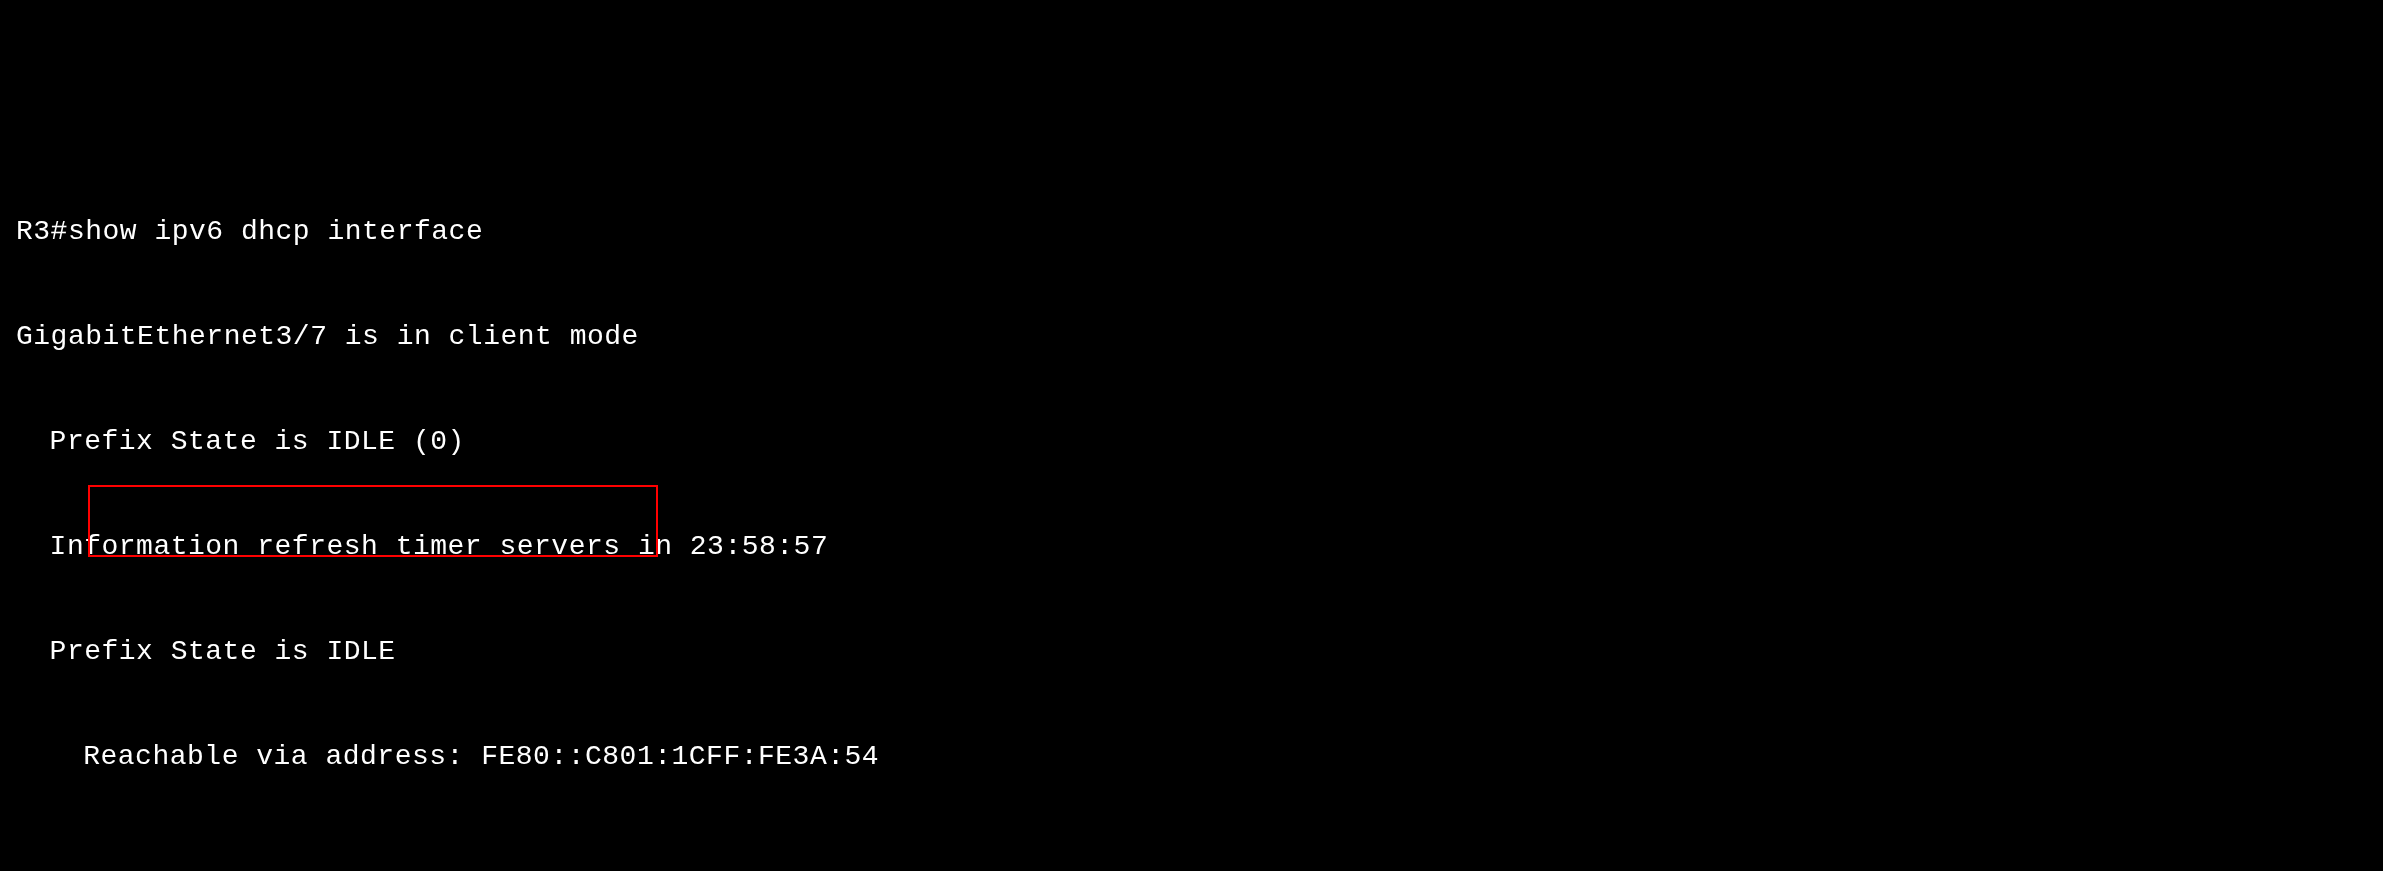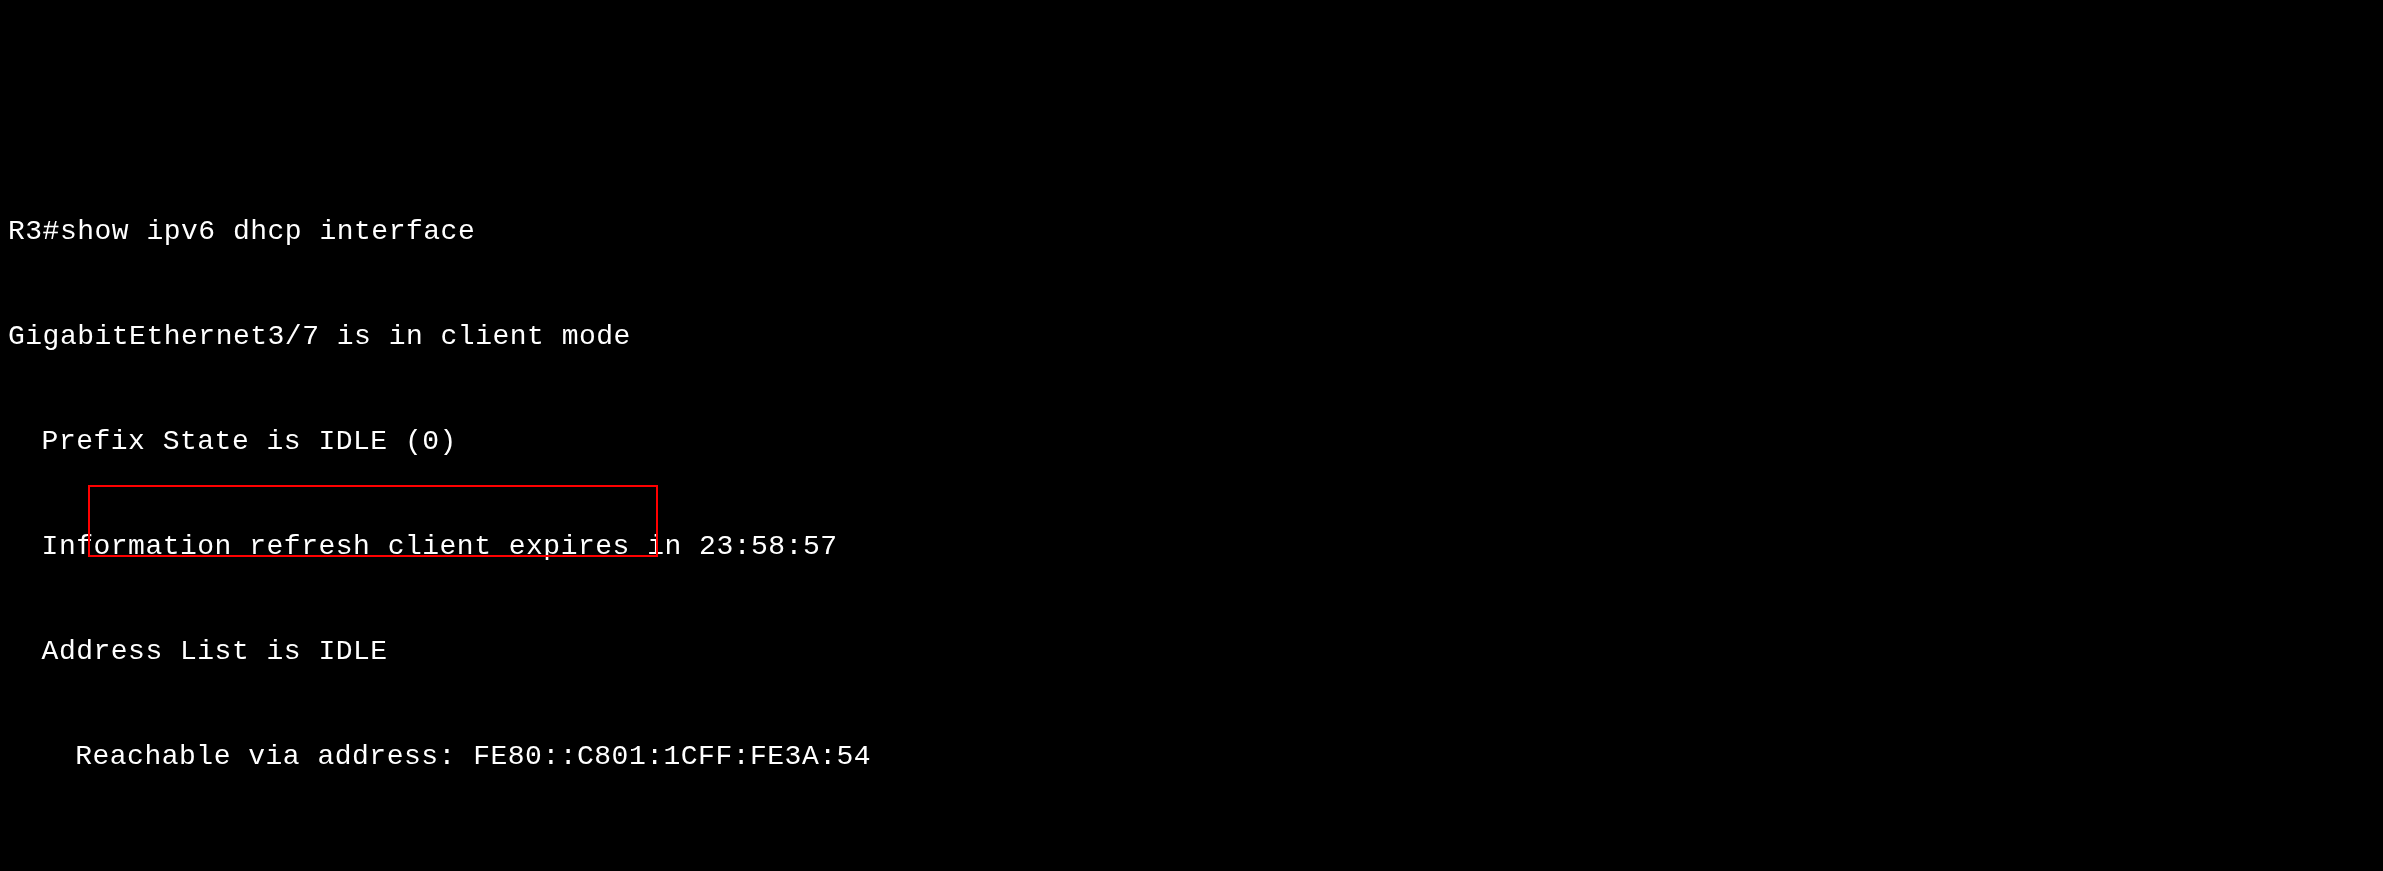--- a/index.html
+++ b/index.html
@@ -15,20 +15,21 @@
       line-height: 1.25;
       padding: 4px 8px;
       white-space: pre;
       letter-spacing: 0.5px;
     }
     .terminal {
       position: relative;
     }
     .line {
       display: block;
+      margin-left: 8px;
     }
     .indent-1 {
       padding-left: 2ch;
       font-family: Liberation Mono, monospace;
     }
     .indent-2 {
       padding-left: 4ch;
     }
     .highlight-box {
       position: absolute;
@@ -38,22 +39,22 @@
   </style>
 </head>
 <body>
 
 
 
 <div class="terminal">
   <div class="line"><span>R3#</span><span>show ipv6 dhcp interface</span></div>
   <div class="line">GigabitEthernet3/7 is in client mode</div>
   <div class="line indent-1">Prefix State is IDLE (0)</div>
-  <div class="line indent-1">Information refresh client expires in 23:58:57</div>
-  <div class="line indent-1">Address List is IDLE</div>
+  <div class="line indent-1">Information refresh timer servers in 23:58:57</div>
+  <div class="line indent-1">Prefix State is IDLE</div>
   <div class="line indent-2">Reachable via address: FE80::C801:1CFF:FE3A:54</div>
   
   
   
   
   
   
   
   
   

